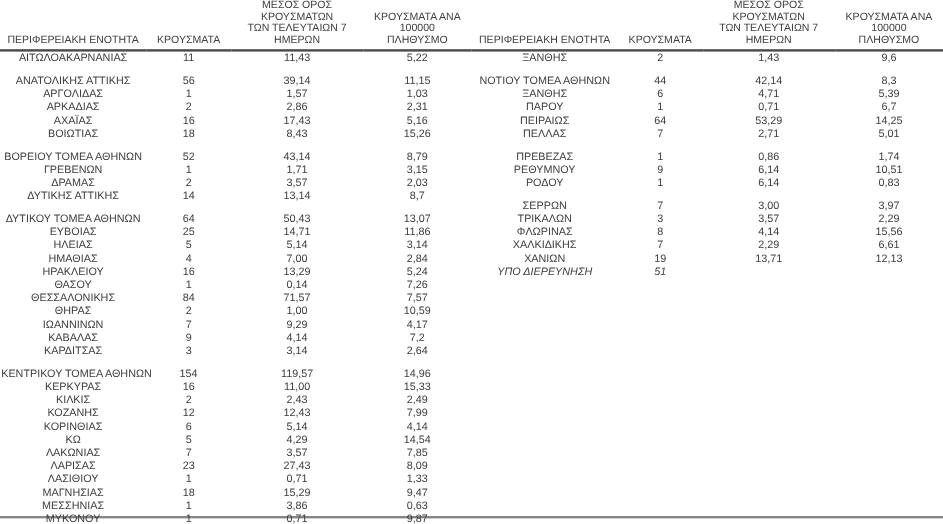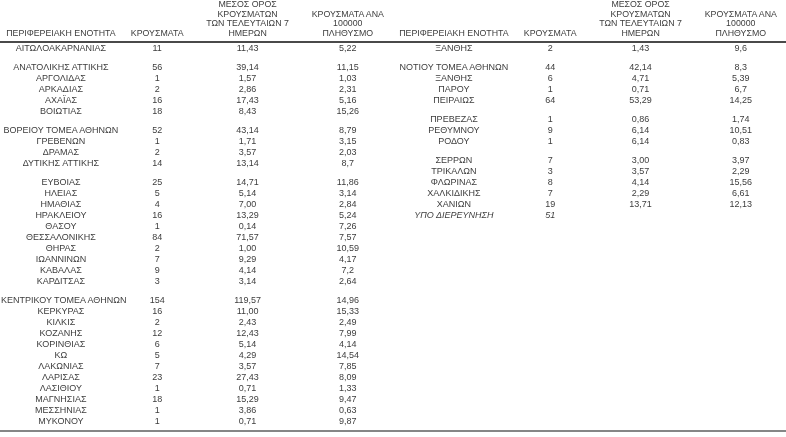--- a/index.html
+++ b/index.html
@@ -148,20 +148,26 @@
           <tr>
             <td>ΔΥΤΙΚΗΣ ΑΤΤΙΚΗΣ</td>
             <td>14</td>
             <td>13,14</td>
             <td>8,7</td>
           </tr>
           <tr class="gap-row">
             <td colspan="4"></td>
           </tr>
           <tr>
+            <td>ΔΥΤΙΚΟΥ ΤΟΜΕΑ ΑΘΗΝΩΝ</td>
+            <td>64</td>
+            <td>50,43</td>
+            <td>13,07</td>
+          </tr>
+          <tr>
             <td>ΕΥΒΟΙΑΣ</td>
             <td>25</td>
             <td>14,71</td>
             <td>11,86</td>
           </tr>
           <tr>
             <td>ΗΛΕΙΑΣ</td>
             <td>5</td>
             <td>5,14</td>
             <td>3,14</td>
@@ -337,20 +343,26 @@
             <td>1</td>
             <td>0,71</td>
             <td>6,7</td>
           </tr>
           <tr>
             <td>ΠΕΙΡΑΙΩΣ</td>
             <td>64</td>
             <td>53,29</td>
             <td>14,25</td>
           </tr>
+          <tr>
+            <td>ΠΕΛΛΑΣ</td>
+            <td>7</td>
+            <td>2,71</td>
+            <td>5,01</td>
+          </tr>
           <tr class="gap-row">
             <td colspan="4"></td>
           </tr>
           <tr>
             <td>ΠΡΕΒΕΖΑΣ</td>
             <td>1</td>
             <td>0,86</td>
             <td>1,74</td>
           </tr>
           <tr>

